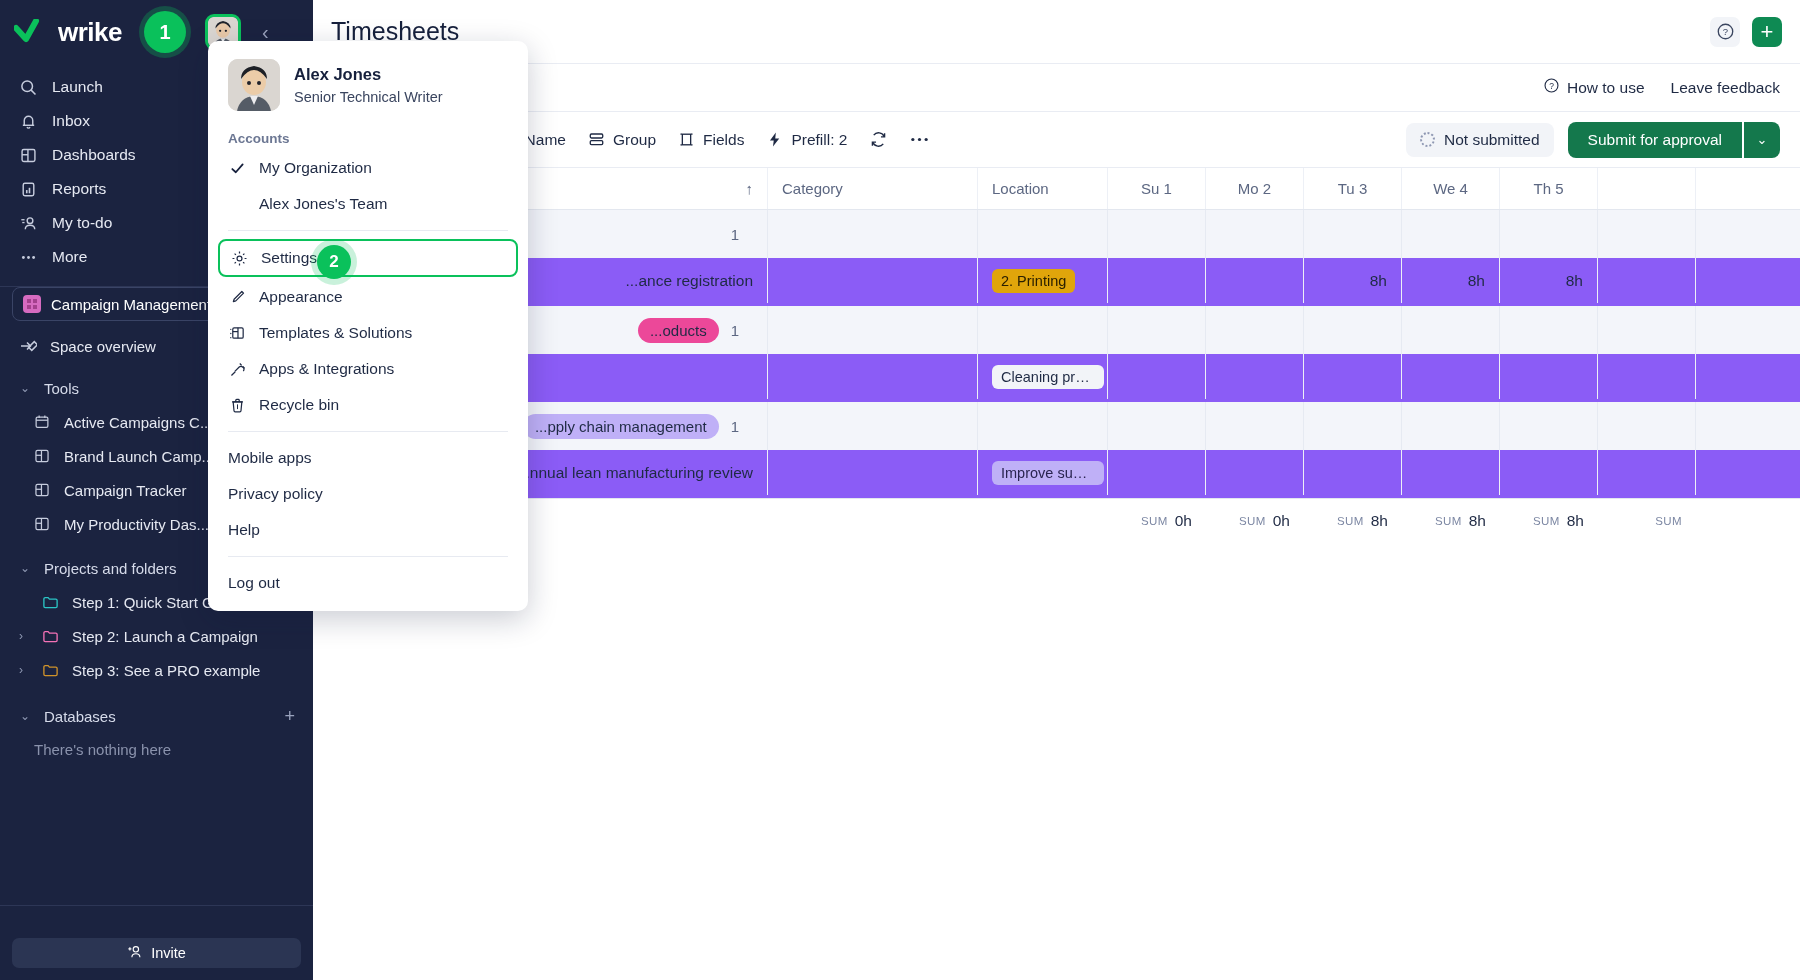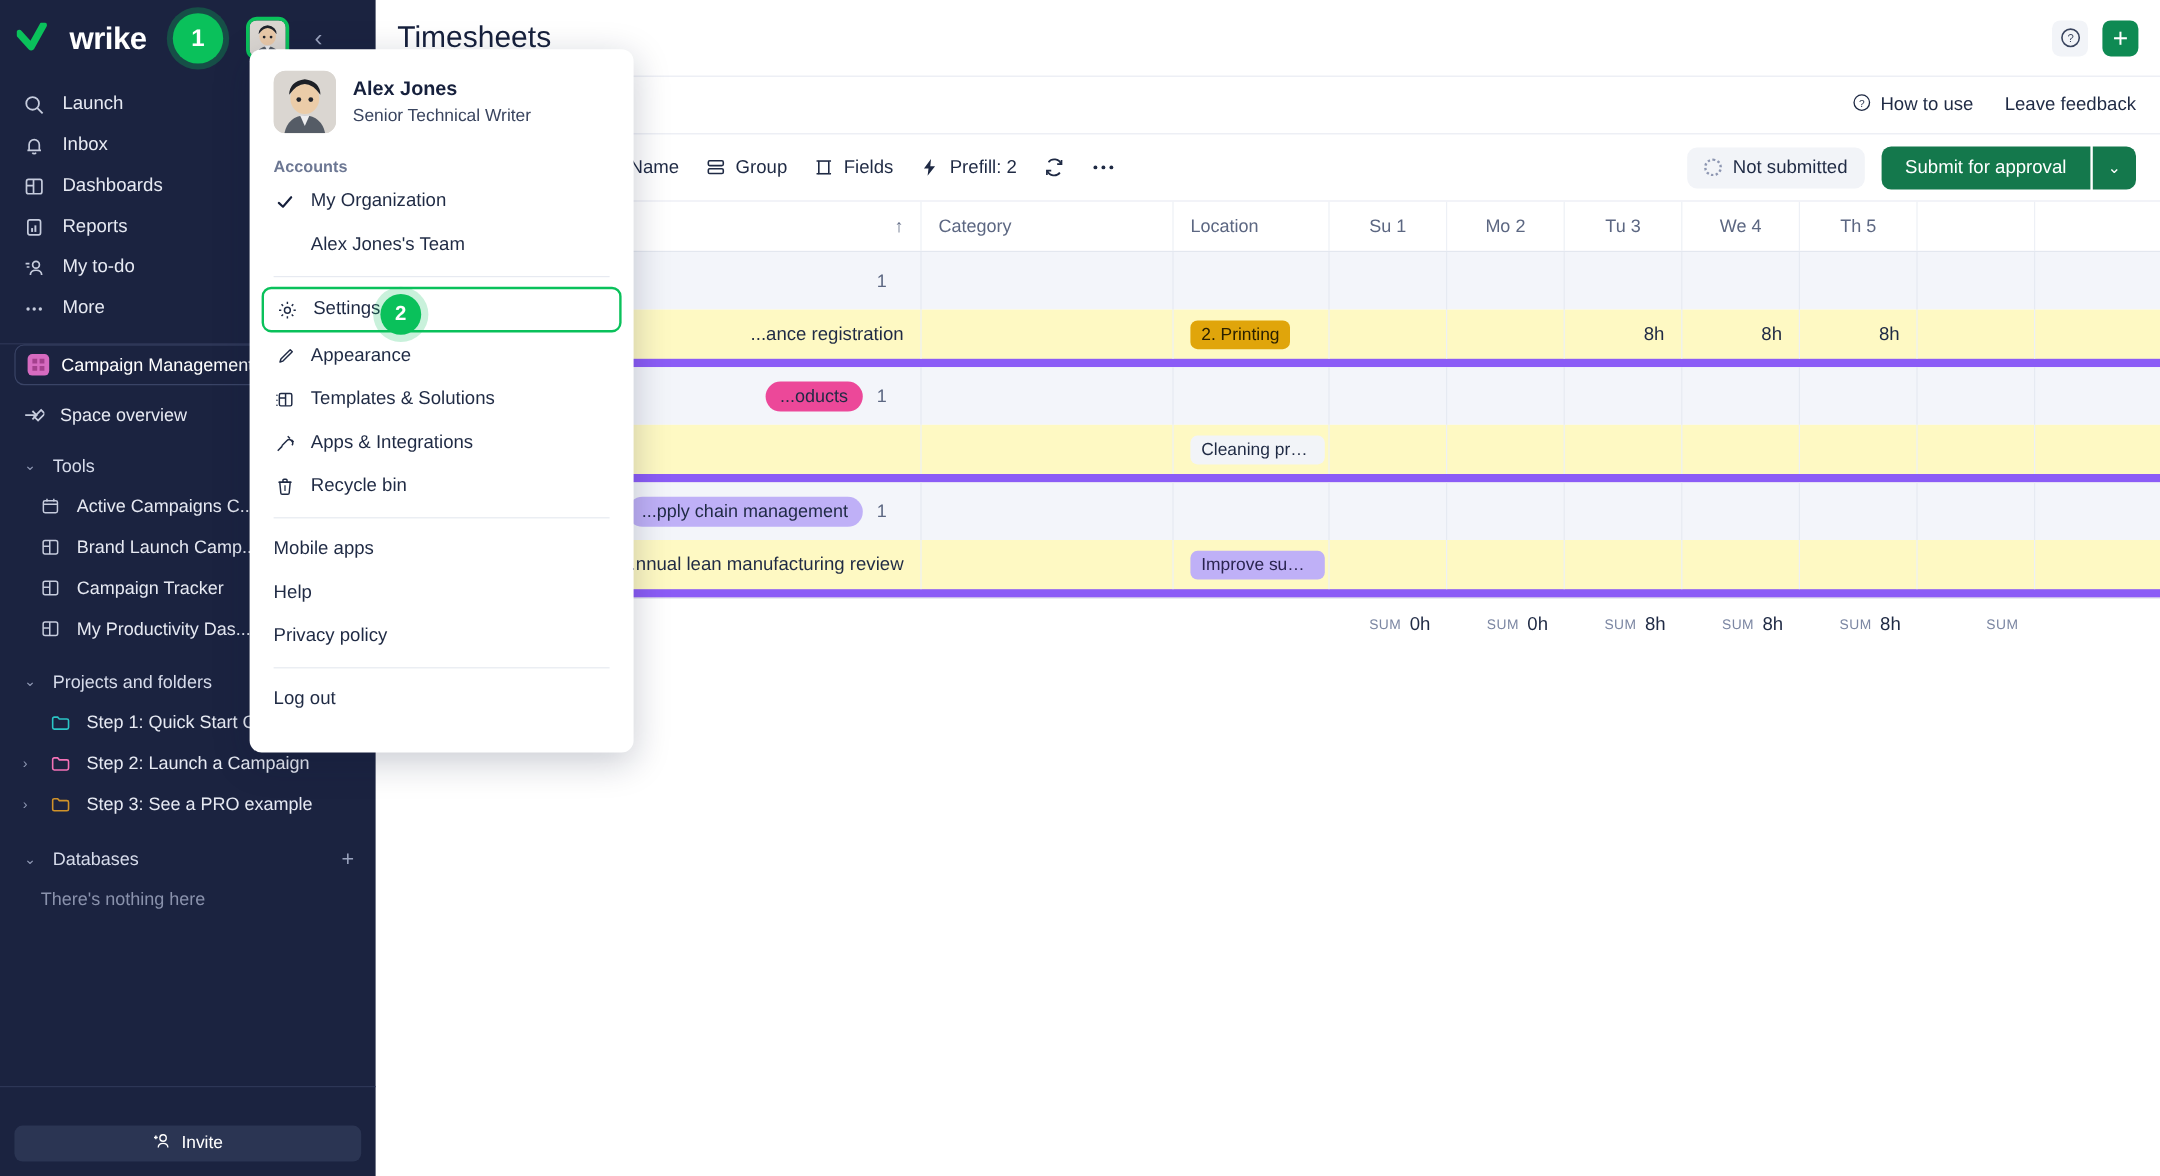--- a/index.html
+++ b/index.html
@@ -124,39 +124,39 @@
   .grid { flex: 1; overflow: hidden; position: relative; }
   .grid-head { display:flex; height: 42px; border-bottom:1px solid #E3E7EF; }
   .gcell { border-right: 1px solid #EDF0F6; display:flex; align-items:center; font-size: 15px; }
   .gh { color:#5C6782; }
   .col-name { width: 455px; flex:0 0 455px; justify-content:flex-end; padding-right: 14px; }
   .col-cat  { width: 210px; flex:0 0 210px; padding-left: 14px; }
   .col-loc  { width: 130px; flex:0 0 130px; padding-left: 14px; }
   .col-day  { width: 98px; flex:0 0 98px; justify-content:center; }
   .row { display:flex; height: 48px; }
   .row.group-row { background:#F3F5FA; }
-  .row.task-row { background:#fef9c3; border-bottom:7px solid #8b5cf6; }
+  .row.task-row { background:#8b5cf6; border-bottom:3px solid #8b5cf6; }
   .row .gcell { border-right:1px solid #EDF0F6; }
   .row.group-row .gcell { border-right:1px solid #E6EAF2; }
   .task-name { color:#1F2A44; font-size: 15.5px; padding-right:14px; justify-content:flex-end; overflow:hidden; white-space:nowrap; }
   .grp-wrap { display:flex; align-items:center; gap: 12px; justify-content:flex-end; width:100%; padding-right:14px; }
   .grp-chip { border-radius: 14px; padding: 4px 12px; font-size: 15px; color:#1F2A44; white-space:nowrap; }
   .grp-count { color:#5C6782; font-size: 15px; }
   .hours { color:#1F2A44; font-size: 15.5px; justify-content:flex-end; padding-right: 14px; }
   .loc-badge { border-radius: 6px; padding: 4px 9px; font-size: 14.5px; max-width: 112px; overflow:hidden; white-space:nowrap; text-overflow:ellipsis; }
   .sum-row { display:flex; height: 44px; align-items:center; border-top:1px solid #E3E7EF;}
   .sum-cell { width: 98px; flex:0 0 98px; display:flex; align-items:center; justify-content:flex-end; gap:7px; padding-right:14px; }
   .sum-lbl { font-size: 11.5px; color:#7C87A3; letter-spacing:0.4px; }
   .sum-val { font-size: 15.5px; color:#1F2A44; }
 
   
   .menu {
     position:absolute; left: 208px; top: 41px; width: 320px;
     background:#fff; border-radius: 10px; box-shadow: 0 8px 30px rgba(15,25,55,0.22);
-    z-index: 50; padding-bottom: 26px;
+    z-index: 50; padding-bottom: 10px;
   }
   .menu-user { display:flex; align-items:center; gap: 14px; padding: 18px 20px 10px 20px; }
   .menu-avatar { width: 52px; height: 52px; border-radius: 10px; background:#D9D5D0; overflow:hidden; flex:0 0 52px; position:relative; }
   .menu-uname { font-size: 16.5px; font-weight: 700; color:#16203C; }
   .menu-urole { font-size: 14.5px; color:#3A455F; margin-top: 5px; }
   .menu-section { font-size: 13.5px; font-weight:700; color:#6C7793; padding: 10px 20px 4px 20px; }
   .menu-item {
     display:flex; align-items:center; gap: 13px; height: 36px; padding: 0 20px;
     font-size: 15.5px; color:#1F2A44; cursor:pointer;
   }
@@ -721,24 +721,24 @@
       </span>
       <span>Recycle bin</span>
     </div>
 
     <div class="menu-hr"></div>
 
     <div class="menu-item">
       <span>Mobile apps</span>
     </div>
     <div class="menu-item">
+      <span>Privacy policy</span>
+    </div>
+    <div class="menu-item">
       <span>Help</span>
-    </div>
-    <div class="menu-item">
-      <span>Privacy policy</span>
     </div>
 
     <div class="menu-hr"></div>
 
     <div class="menu-item">
       <span>Log out</span>
     </div>
   </div>
 
   <div class="badge-two">2</div>

